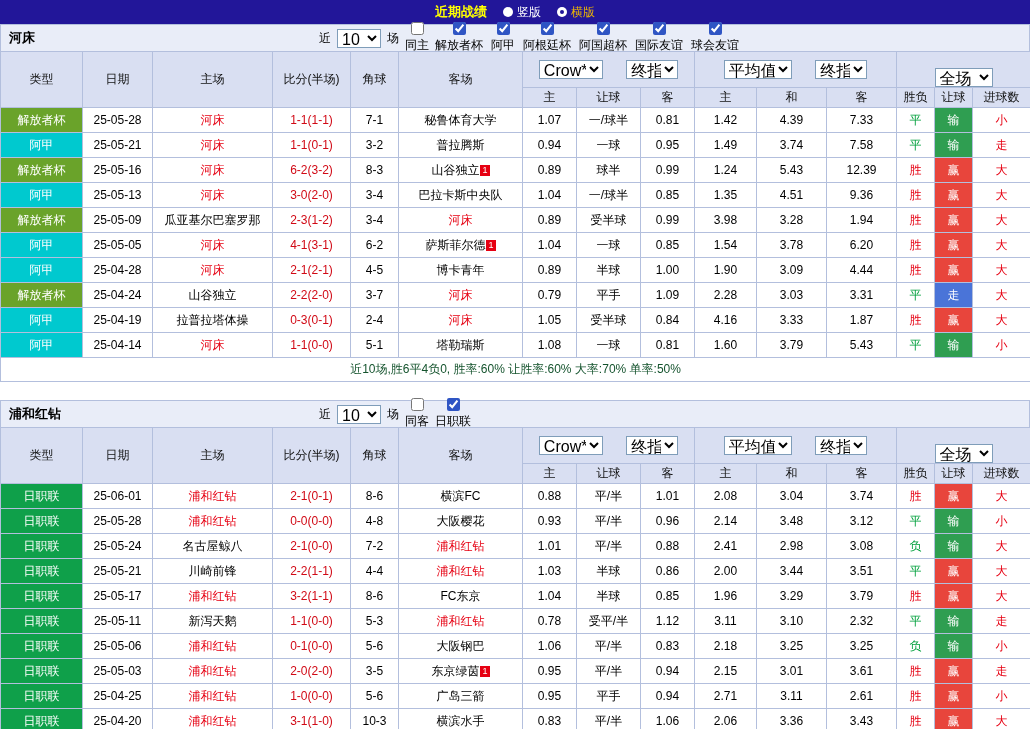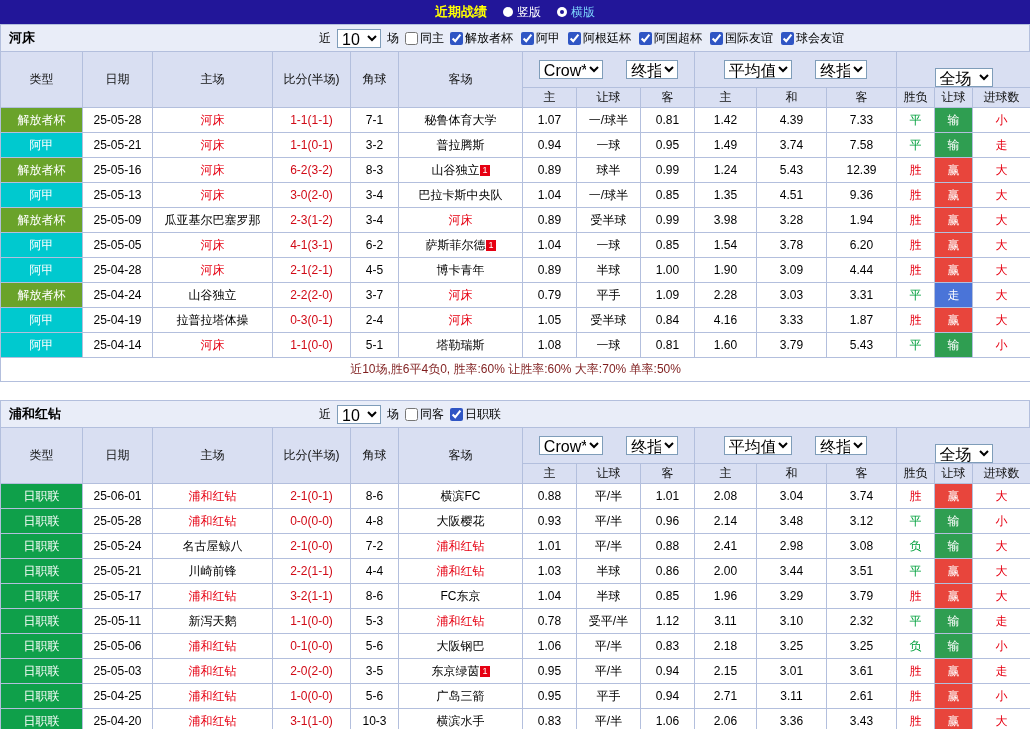--- a/index.html
+++ b/index.html
@@ -4,44 +4,44 @@
 <style>
   *{box-sizing:border-box;}
   html,body{margin:0;padding:0;}
   body{width:1030px;font-family:"Liberation Sans","DejaVu Sans",sans-serif;font-size:12px;color:#000;background:#fff;}
   .topbar{height:24px;background:#221699;display:flex;align-items:center;justify-content:center;gap:16px;}
   .title{color:#ffff00;font-weight:bold;font-size:13px;font-family:Liberation Serif, serif;}
   .radio-opt{display:inline-flex;align-items:center;gap:4px;cursor:pointer;}
   .radio-circle{width:10px;height:10px;border-radius:50%;background:#fff;position:relative;display:inline-block;}
   .radio-circle.sel::after{content:"";position:absolute;left:3px;top:3px;width:4px;height:4px;border-radius:50%;background:#221699;}
   .radio-label{color:#fff;}
-  .sel-label{color:#7dd3fc;}
+  .sel-label{color:#eab308;}
   .section-header{position:relative;height:27px;background:#e9edf8;border:1px solid #b3bfdd;border-bottom:none;display:flex;align-items:center;padding:0 8px;}
   .team-name{font-weight:bold;font-size:13px;}
   .filters{position:absolute;left:318px;display:flex;align-items:center;gap:6px;white-space:nowrap;}
-  .chk{display:inline-flex;align-items:center;gap:2px;cursor:pointer;}
+  .chk{display:inline-flex;align-items:center;gap:2px;cursor:pointer;flex-direction:column;}
   .chkgroup{display:inline-flex;align-items:center;gap:8px;}
   input[type=checkbox]{width:13px;height:13px;margin:0;accent-color:#2f55c4;}
   select{font-family:inherit;font-size:16px;height:19px;border:1px solid #7f9db9;background:#fff;}
   .count-sel{width:44px;}
   .sel-crow{width:64px;}
   .sel-final{width:52px;margin-left:20px;}
   .sel-avg{width:68px;}
   .sel-scope{width:58px;margin-top:16px;}
   table.stats{width:1030px;border-collapse:collapse;table-layout:fixed;}
   .stats th,.stats td{border:1px solid #b3bfdd;text-align:center;padding:0 1px;white-space:nowrap;overflow:hidden;}
   .stats thead th{background:#d9dff2;font-weight:normal;height:20px;color:#111;}
   .stats thead th.selcell{height:23px;}
   .stats td{height:25px;background:#fff;}
   .c-score{color:#d10915;}
   .c-ou{color:#e60012;}
   .c-league{color:#fff;}
   .c-letres{color:#fff;}
   .c-odds{color:#000;}
-  td.summary{color:#7f1d1d;height:24px;text-align:center;}
+  td.summary{color:#14532d;height:24px;text-align:center;}
   .redcard{background:#e60012;color:#fff;font-size:9px;line-height:11px;padding:0 2px;margin-left:1px;display:inline-block;vertical-align:top;margin-top:3px;}
   .spacer{height:18px;}
 </style>
 </head>
 <body>
 
 <div class="topbar">
   <span class="title">近期战绩</span>
   <span class="radio-opt">
     <span class="radio-circle"></span>

